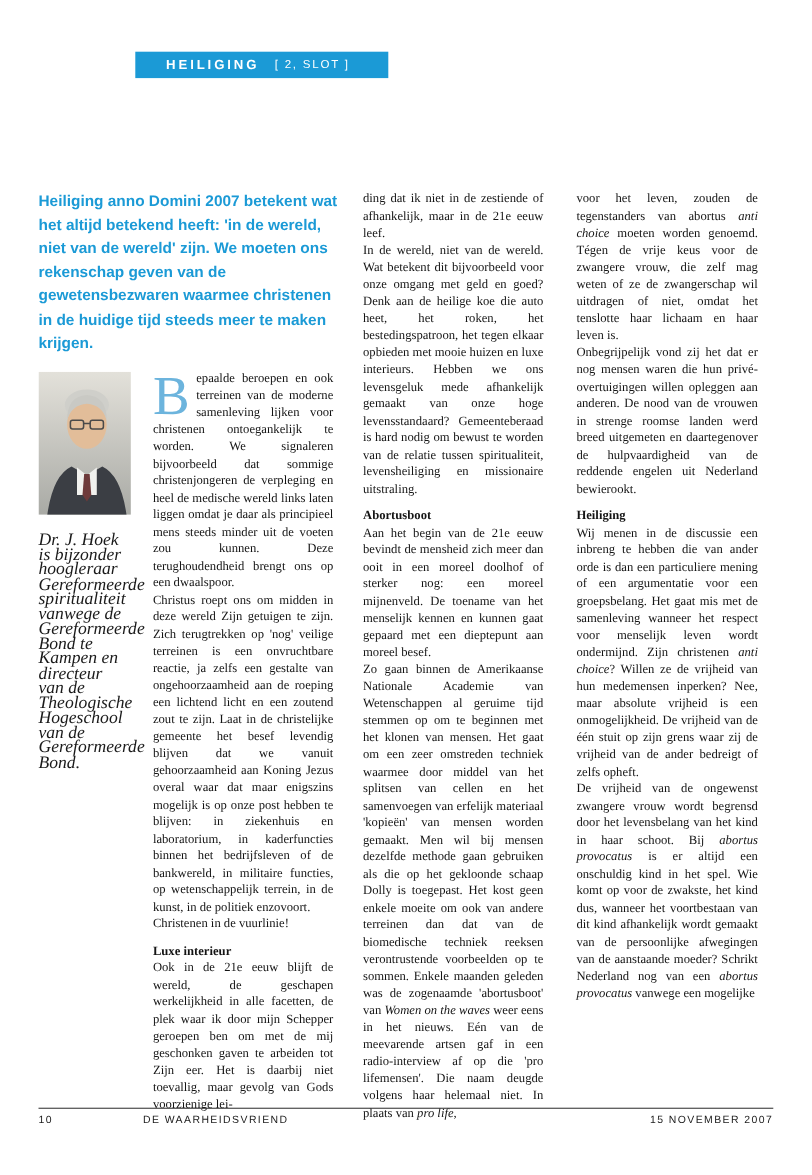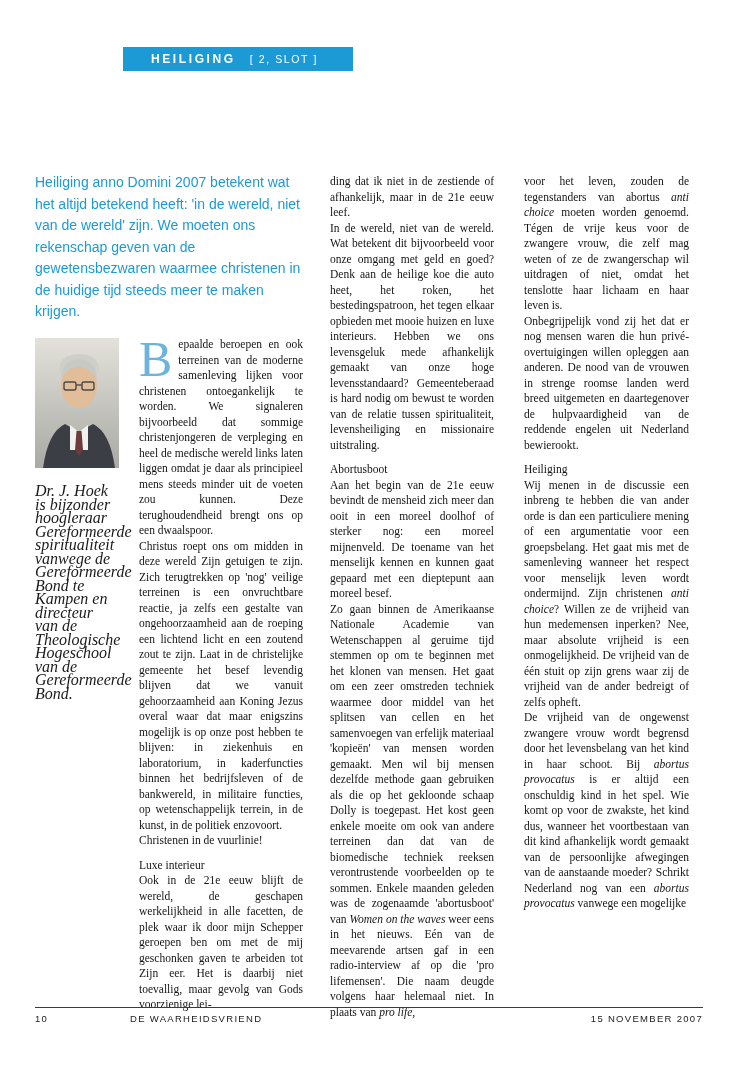--- a/index.html
+++ b/index.html
@@ -23,39 +23,39 @@
   
   .title {
     position:absolute; left:135px; top:79px; width:580px;
     font-family:"Liberation Serif", serif; font-weight:bold;
     font-size:36px; line-height:40px; letter-spacing:-0.5px; color:#0d0d0d;
   }
 
   
   .intro {
     position:absolute; left:35px; top:172px; width:274px;
-    font-family:"Liberation Sans", sans-serif; font-weight:normal;
+    font-family:"Liberation Sans", sans-serif; font-weight:bold;
     font-size:14px; line-height:21.5px; color:var(--accent-blue,#1b9ad6);
   }
 
   
   .photo-strip { position:absolute; left:35px; top:338px; width:84px; }
   .photo { width:84px; height:130px; display:block; }
   .caption {
     margin-top:16px; font-style:italic; font-size:16px; line-height:13.5px; color:#1a1a1a;
   }
 
   
   .col {
     position:absolute; font-size:11.5px; line-height:15.5px;
     text-align:justify; color:#141414;
     hyphens:auto; -webkit-hyphens:auto;
   }
   .col p { margin:0; }
-  .col .sect-head { font-weight:normal; margin-top:9px; text-align:left; }
+  .col .sect-head { font-weight:bold; margin-top:9px; text-align:left; }
   .col1 { left:139px; top:337px; width:164px; }
   .col2 { left:330px; top:174px; width:164px; }
   .col3 { left:524px; top:174px; width:165px; }
   .dropcap {
     float:left; font-family:"Liberation Serif", serif;
     font-size:50px; line-height:40px; padding:2px 6px 0 0;
     color:var(--dropcap-blue,#6cb4dd);
   }
   .col i { font-style:italic; }
 

